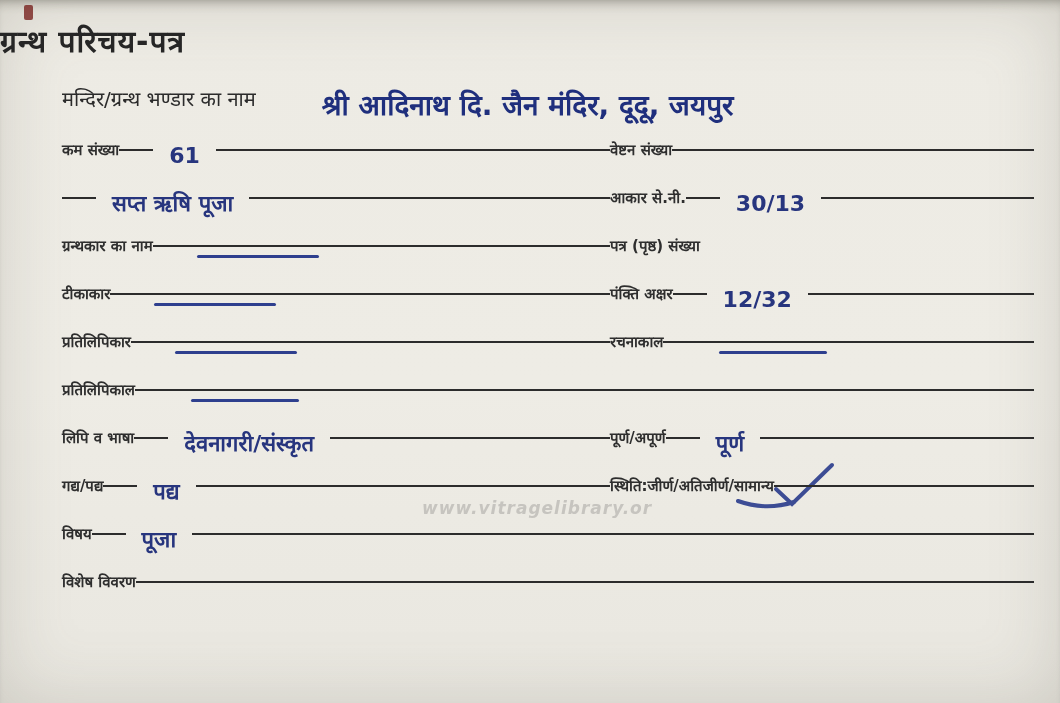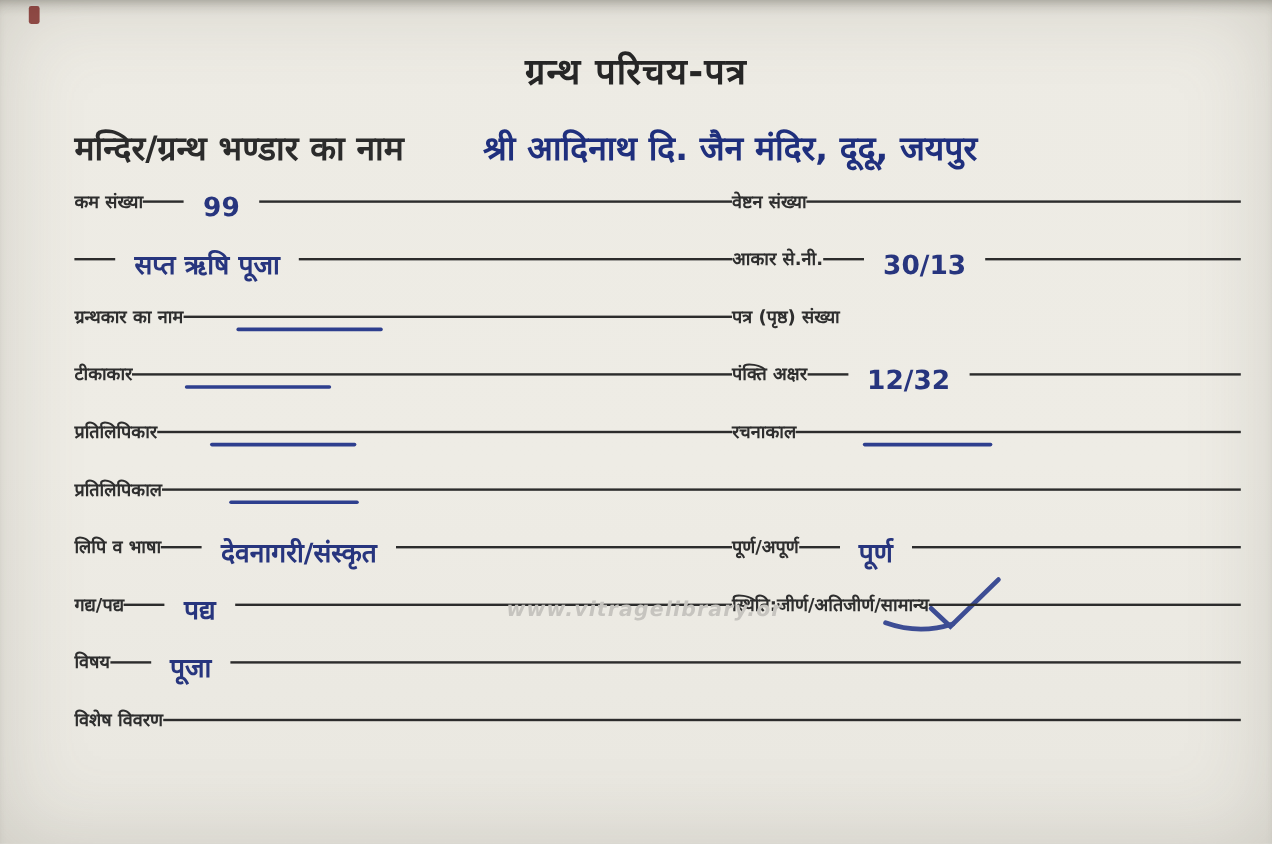--- a/index.html
+++ b/index.html
@@ -9,25 +9,25 @@
     background:#dedcd4;
   }
   .sheet{
     position:relative;width:1060px;height:703px;
     background:linear-gradient(180deg,#d9d7cf 0,#edebe4 14px,#eeece5 55%,#e9e7e0 100%);
     box-shadow:inset 0 0 70px rgba(110,106,92,.22), inset 0 6px 10px -6px rgba(80,78,70,.45);
     color:#2e2e2e;
   }
   .artifact{position:absolute;left:24px;top:5px;width:9px;height:15px;background:#78231f;border-radius:2px;opacity:.8;}
   .title{
-    padding-top:38px;text-align:center;font-size:30px;font-weight:bold;color:#262626;
+    padding-top:20px;font-size:30px;font-weight:bold;color:#262626;
     letter-spacing:1px;
   }
   .header-row{display:flex;align-items:flex-start;margin:24px 26px 0 62px;}
-  .hlabel{font-size:28px;font-weight:bold;color:#2b2b2b;white-space:nowrap;}
+  .hlabel{font-size:20px;font-weight:normal;color:#2b2b2b;white-space:nowrap;}
   .hvalue{font-size:28px;font-weight:bold;color:#1f2f7d;white-space:nowrap;margin-left:66px;}
   .rows{margin:10px 26px 0 62px;}
   .row{display:flex;height:48px;}
   .half{display:flex;min-width:0;}
   .half.l{width:548px;}
   .half.r{flex:1;}
   .lbl{font-size:15px;font-weight:600;color:#2e2e2e;white-space:nowrap;line-height:34px;}
   .fill{display:flex;flex:1;position:relative;min-width:0;}
   .ln{border-top:2px solid #2c2c2c;height:0;}
   .seg{width:34px;margin-top:16px;}
@@ -58,21 +58,21 @@
     <span class="hvalue">श्री आदिनाथ दि. जैन मंदिर, दूदू, जयपुर</span>
   </div>
 
   <div class="rows">
 
     <div class="row">
       <div class="half l">
         <span class="lbl">कम संख्या</span>
         <div class="fill">
             <i class="ln seg"></i>
-            <span class="val">99</span>
+            <span class="val">61</span>
             <i class="ln grow"></i>
           </div>
       </div>
       <div class="half r">
         <span class="lbl">वेष्टन संख्या</span>
         <div class="fill">
             <i class="ln grow"></i>
           </div>
       </div>
     </div>

